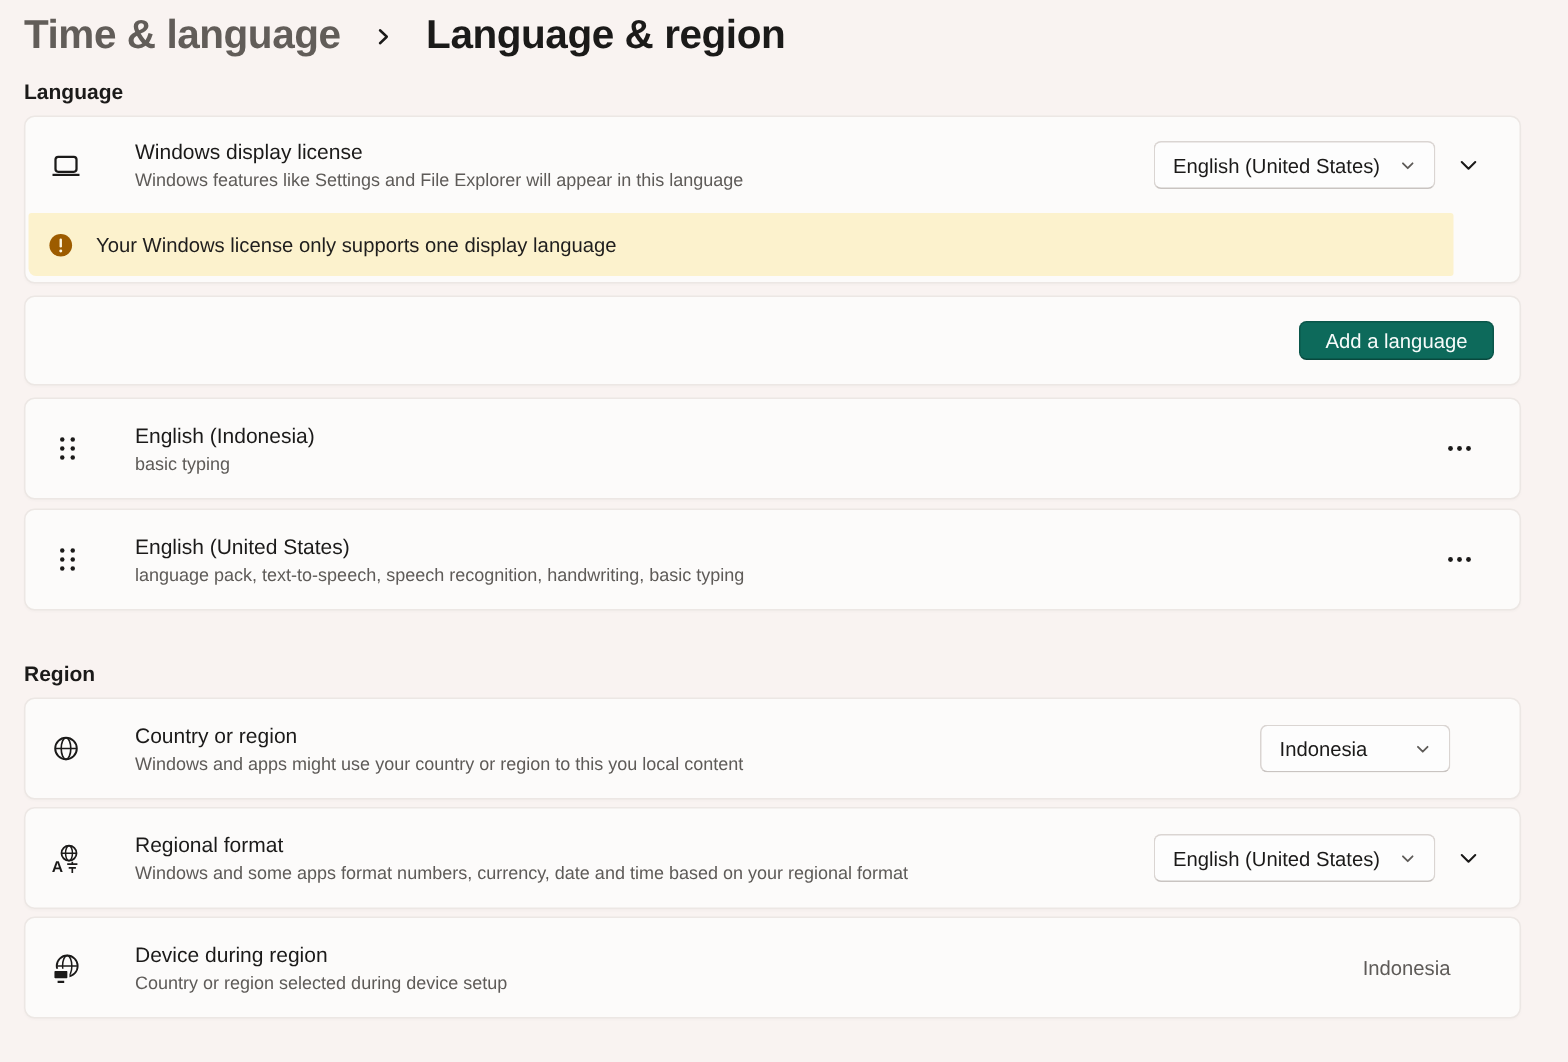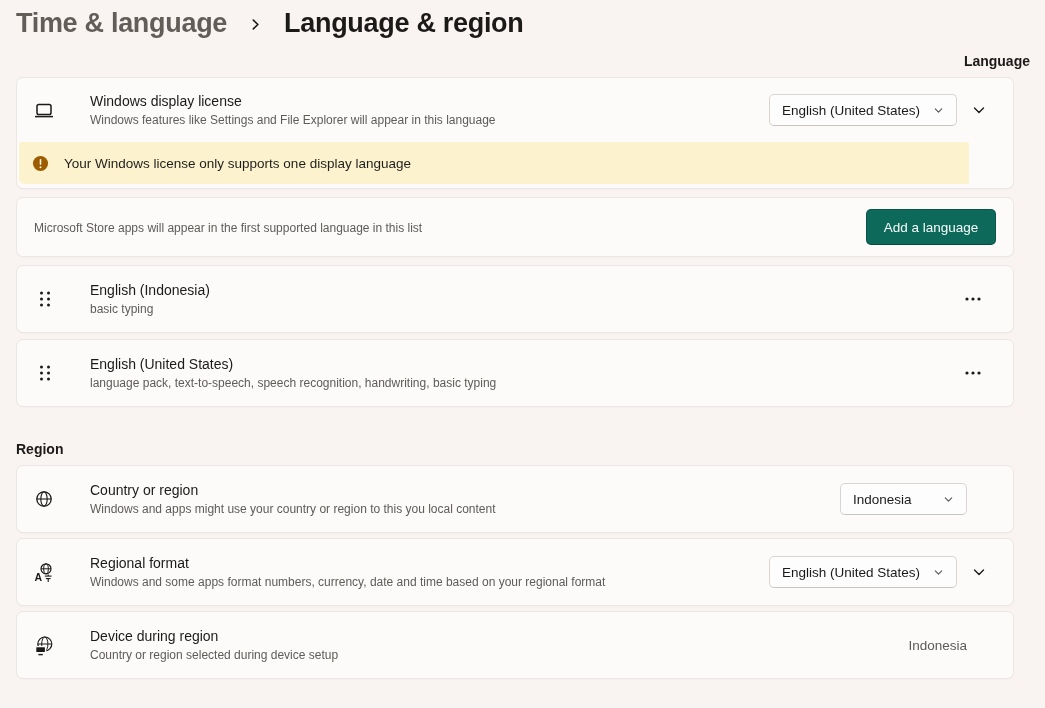--- a/index.html
+++ b/index.html
@@ -13,21 +13,21 @@
   .page { padding-left:16px; width:1030px; }
 
   
   .breadcrumb { display:flex; align-items:center; gap:22px; padding-top:9px; height:37px; }
   .bc-parent { font-size:27px; font-weight:600; color:#625d59; letter-spacing:-0.3px; cursor:pointer; }
   .bc-sep { display:flex; align-items:center; margin-top:3px; }
   .bc-current { font-size:27px; font-weight:600; color:#1b1a19; letter-spacing:-0.3px; }
 
   
   .section-label { font-size:14px; font-weight:700; color:#1b1a19; }
-  .section-label.first { margin-top:16px; margin-bottom:8px;text-align:right; }
+  .section-label.first { margin-top:16px; margin-bottom:8px; }
   .section-label.second { margin-top:34px; margin-bottom:8px; }
 
   
   .card {
     width:998px;
     background:#fcfbfa;
     border:1px solid #ece7e4;
     border-radius:7px;
     box-shadow:0 1px 2px rgba(0,0,0,0.025);
   }
@@ -62,21 +62,21 @@
   .expander { width:44px; flex-shrink:0; display:flex; align-items:center; justify-content:center; cursor:pointer; }
 
   .value-text { font-size:13.5px; color:#5e5b58; margin-right:34px; flex-shrink:0; }
 
   .more-btn {
     width:32px; height:24px; display:flex; align-items:center; justify-content:center;
     margin-right:12px; border-radius:4px; cursor:pointer; flex-shrink:0;
   }
 
   .add-btn {
-    width:130px; height:36px; margin-right:5px; flex-shrink:0;
+    width:130px; height:26px; margin-right:5px; flex-shrink:0;
     background:#0d6a5b; color:#f7fbfa;
     border:1px solid rgba(0,0,0,0.18); border-bottom-color:rgba(0,0,0,0.32);
     border-radius:5px;
     font-size:13.5px; font-family:inherit;
     display:flex; align-items:center; justify-content:center;
     cursor:pointer;
   }
 
   
   .warning {
@@ -143,21 +143,20 @@
             <circle cx="9" cy="13" r="1.05" fill="#fdf6e0"></circle>
           </svg>
       </span>
       <span class="warn-text">Your Windows license only supports one display language</span>
     </div>
   </div>
 
   <div class="card mb8">
     <div class="row h58">
       <div class="texts">
-        <div class="subtitle">Microsoft Store apps will appear in the first supported language in this list</div>
       </div>
       <button class="add-btn">Add a language</button>
     </div>
   </div>
 
   <div class="card mb6">
     <div class="row">
       <div class="lead handle-lead">
         <span class="icon">
           <svg width="14" height="18" viewBox="0 0 14 18">

